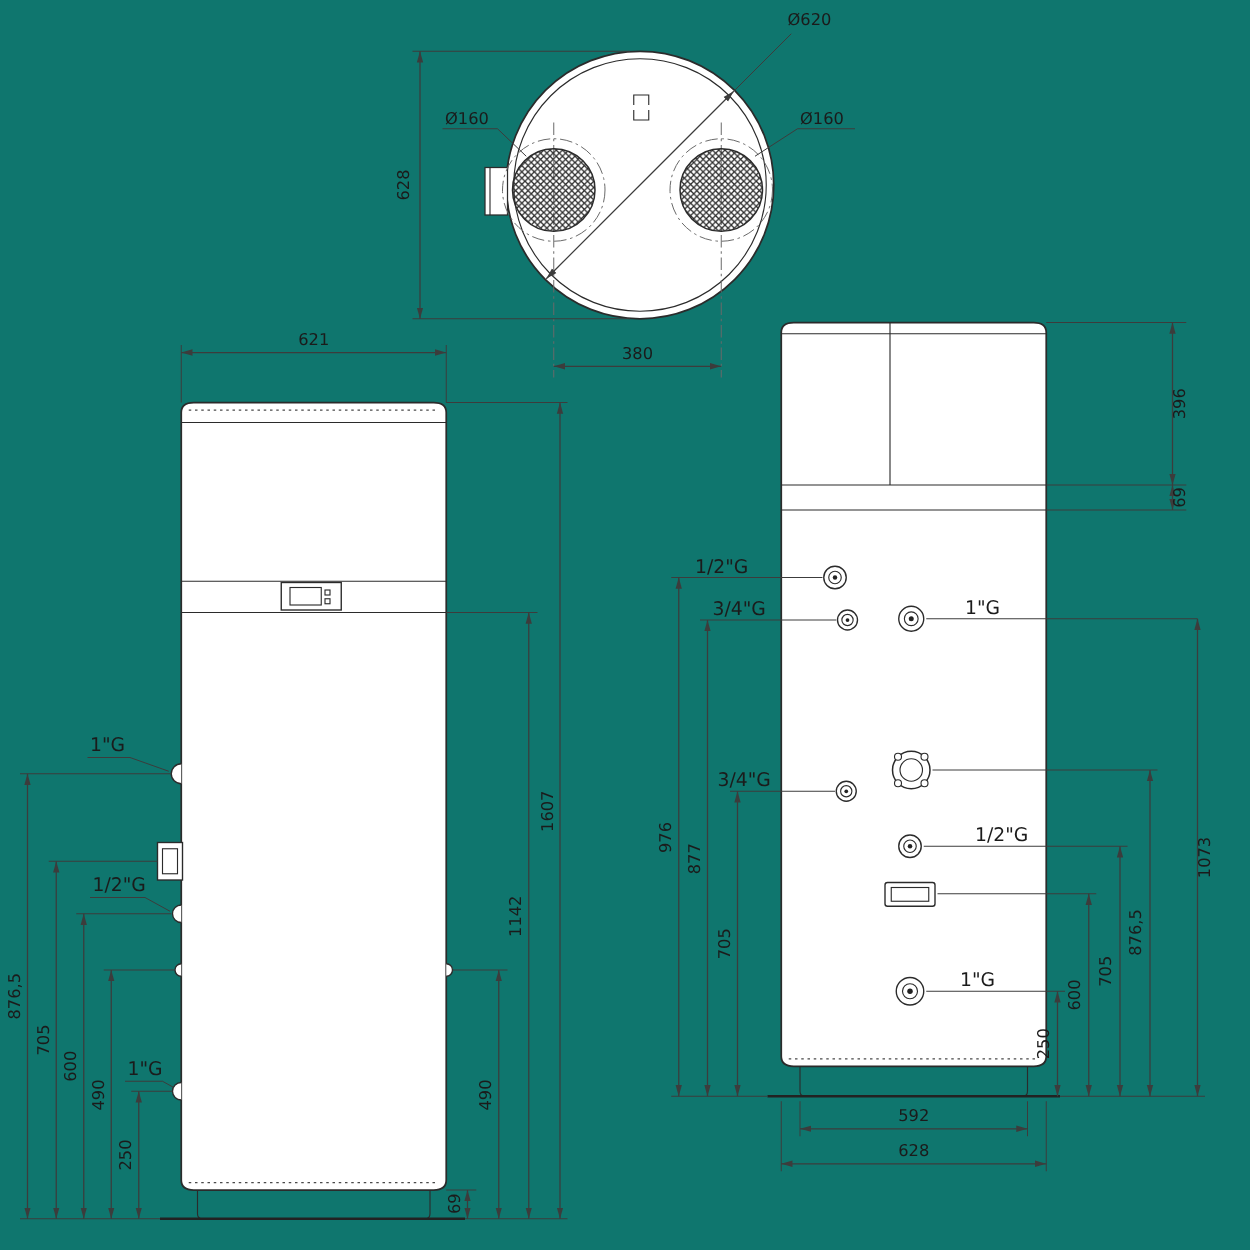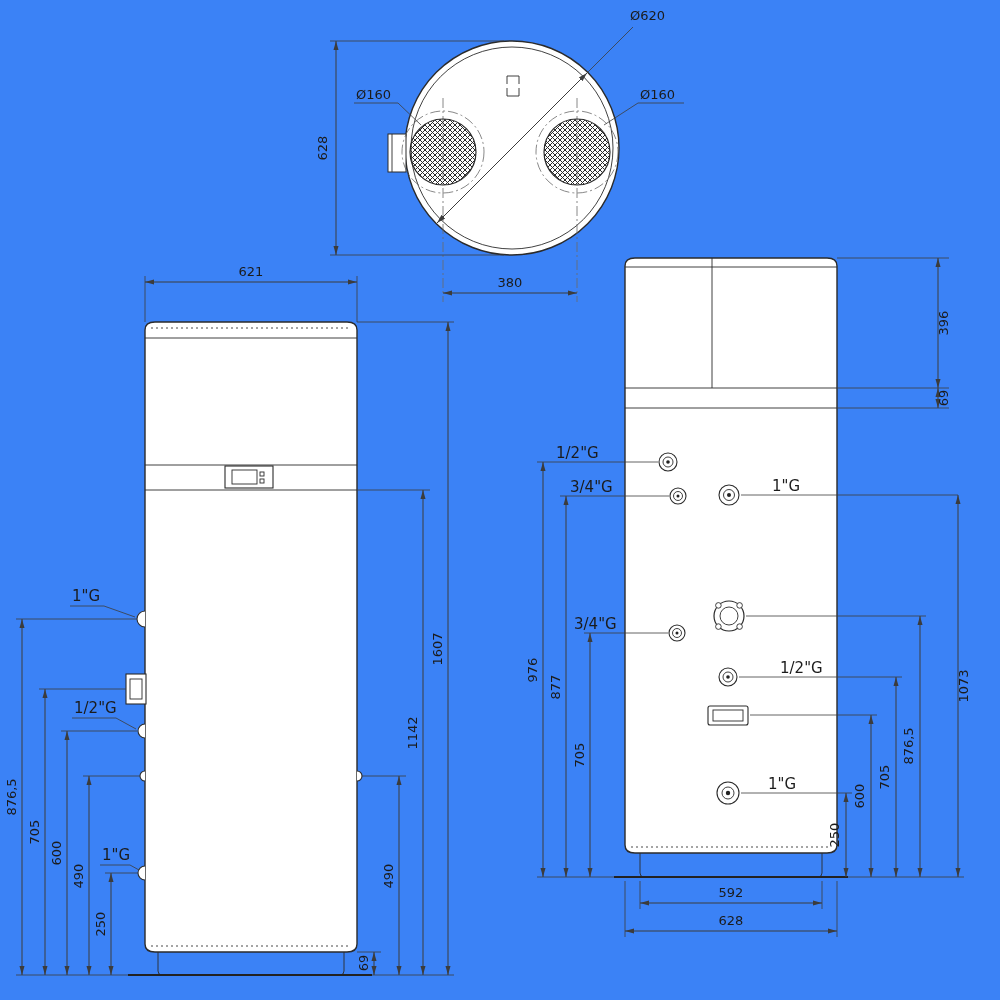--- a/index.html
+++ b/index.html
@@ -1,16 +1,16 @@
 <!DOCTYPE html>
 <html><head>
 <meta charset="utf-8">
 <style>
   html,body{margin:0;padding:0;background:#ffffff;}
-  .canvas{width:1000px;height:1000px;background:#3b82f6;position:relative;text-align:center;}
+  .canvas{width:1000px;height:1000px;background:#0f766e;position:relative;text-align:center;}
   svg{display:block;}
   .out{stroke:#2b2b2b;stroke-width:1.4;fill:#ffffff;}
   .thin{stroke:#2b2b2b;stroke-width:0.9;fill:none;}
   .ext{stroke:#3c3c3c;stroke-width:0.8;fill:none;}
   .dim{stroke:#3c3c3c;stroke-width:1;fill:none;
        marker-start:url(#mA);marker-end:url(#mA);}
   .cl{stroke:#6a6a6a;stroke-width:0.8;fill:none;stroke-dasharray:10 3 2 3;}
   .dot{stroke:#4a4a4a;stroke-width:1;fill:none;stroke-dasharray:2 3;}
   .t{font-family:"DejaVu Sans",sans-serif;font-size:13px;fill:#1b1b1b;}
   .tg{font-family:"DejaVu Sans",sans-serif;font-size:15px;fill:#1b1b1b;}

